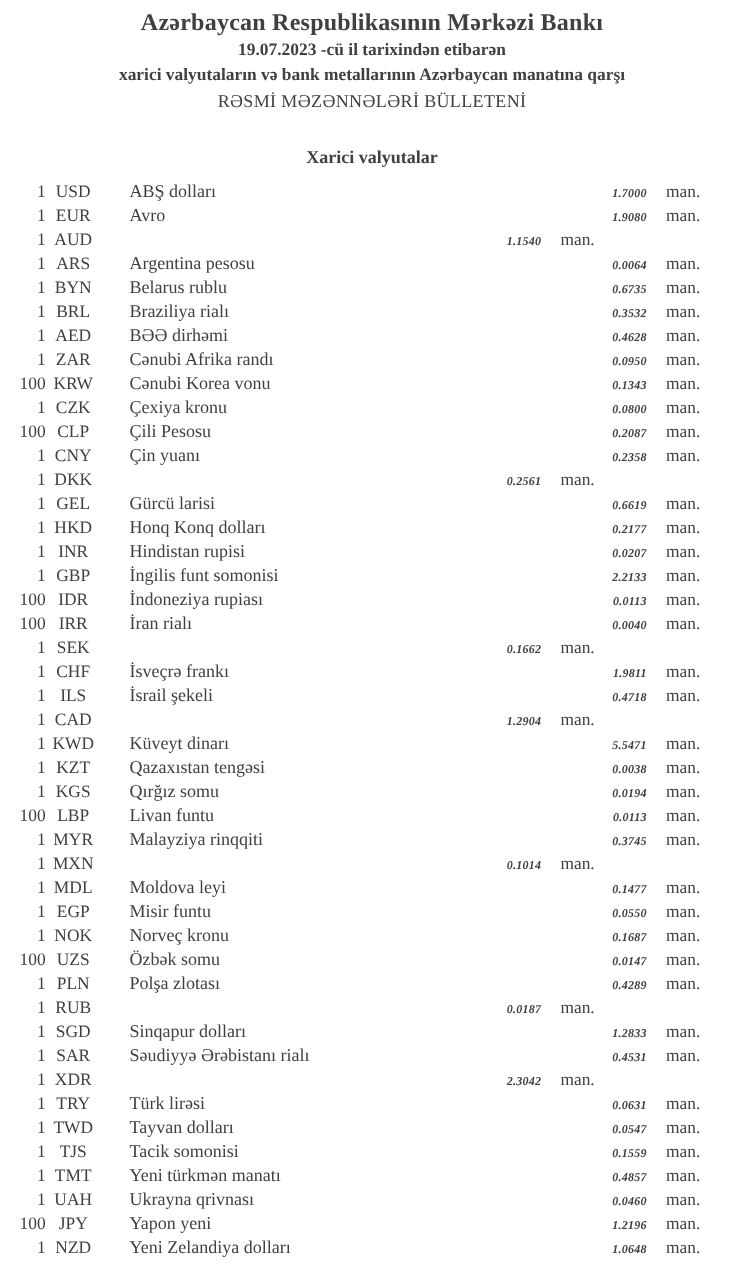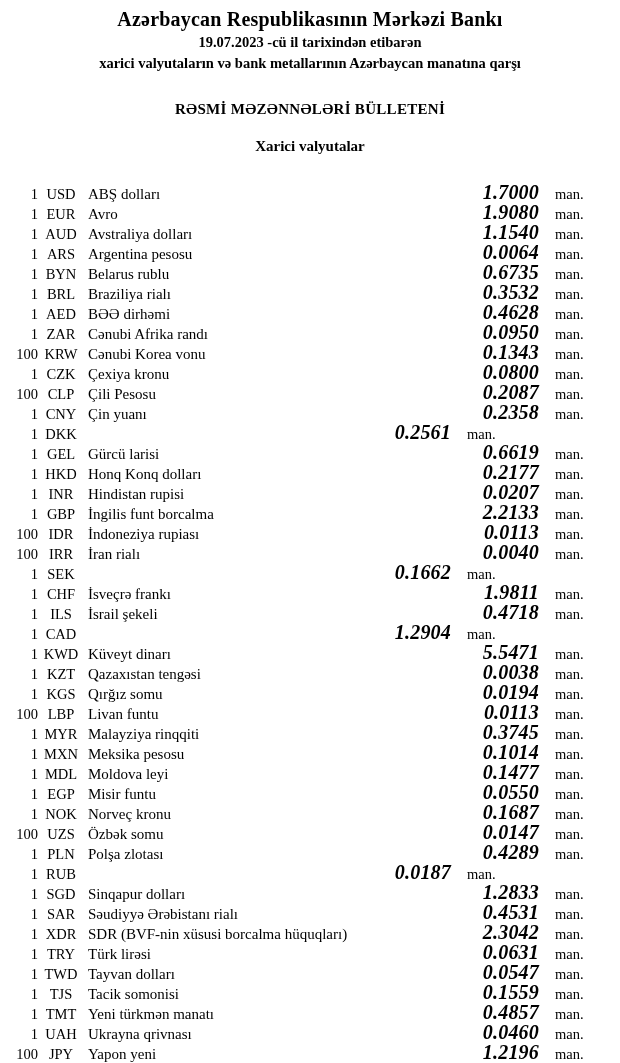--- a/index.html
+++ b/index.html
@@ -5,21 +5,21 @@
   html, body {
     margin: 0;
     padding: 0;
     background: #ffffff;
   }
   .page {
     position: relative;
     width: 620px;
     height: 1063px;
     background: #ffffff;
-    color: #000000;
+    color: #404040;
     font-family: "Liberation Serif", "DejaVu Serif", serif;
     overflow: hidden;
     box-sizing: border-box;
   }
   .header {
     text-align: center;
     padding-top: 6px;
   }
   .bank-title {
     font-size: 20px;
@@ -32,31 +32,30 @@
     font-weight: bold;
     line-height: 21px;
   }
   .subtitle-line {
     font-size: 14.5px;
     font-weight: bold;
     line-height: 21px;
   }
   .bulletin-title {
     font-size: 15px;
-    font-weight: bold;
+    font-weight: normal;
     line-height: 22px;
     letter-spacing: 0.3px;
-    margin-top: 24px;
   }
   .section-title {
     text-align: center;
     font-size: 15px;
     font-weight: bold;
     line-height: 20px;
-    margin-top: 16px;
+    margin-top: 26px;
   }
   .rates {
     margin-top: 8px;
     padding: 0 29px 0 12px;
   }
   .row {
     display: grid;
     grid-template-columns: 26px 46px 1fr 88px 46px;
     height: 20px;
     line-height: 20px;
@@ -68,33 +67,33 @@
     font-size: 14.5px;
   }
   .cell-code {
     text-align: center;
     font-size: 14.5px;
   }
   .cell-name {
     padding-left: 4px;
     white-space: nowrap;
     overflow: hidden;
+    margin-left: 20px;
   }
   .cell-rate {
     text-align: right;
     font-weight: bold;
     font-style: italic;
-    font-size: 20px;
+    font-size: 10px;
     padding-right: 6px;
     letter-spacing: 0.2px;
   }
   .cell-unit {
     padding-left: 10px;
     font-size: 14.5px;
-    margin-top: 20px;
   }
 </style>
 </head>
 <body>
 
 <div class="page">
   <div class="header">
     <div class="bank-title">Azərbaycan Respublikasının Mərkəzi Bankı</div>
     <div class="date-line">19.07.2023 -cü il tarixindən etibarən</div>
     <div class="subtitle-line">xarici valyutaların və bank metallarının Azərbaycan manatına qarşı</div>
@@ -116,21 +115,20 @@
     <span class="cell-qty">1</span>
     <span class="cell-code">EUR</span>
     <span class="cell-name">Avro</span>
     <span class="cell-rate">1.9080</span>
     <span class="cell-unit">man.</span>
   </div>
 
   <div class="row">
     <span class="cell-qty">1</span>
     <span class="cell-code">AUD</span>
-    <span class="cell-name">Avstraliya dolları</span>
     <span class="cell-rate">1.1540</span>
     <span class="cell-unit">man.</span>
   </div>
 
   <div class="row">
     <span class="cell-qty">1</span>
     <span class="cell-code">ARS</span>
     <span class="cell-name">Argentina pesosu</span>
     <span class="cell-rate">0.0064</span>
     <span class="cell-unit">man.</span>
@@ -227,21 +225,21 @@
     <span class="cell-qty">1</span>
     <span class="cell-code">INR</span>
     <span class="cell-name">Hindistan rupisi</span>
     <span class="cell-rate">0.0207</span>
     <span class="cell-unit">man.</span>
   </div>
 
   <div class="row">
     <span class="cell-qty">1</span>
     <span class="cell-code">GBP</span>
-    <span class="cell-name">İngilis funt borcalma</span>
+    <span class="cell-name">İngilis funt somonisi</span>
     <span class="cell-rate">2.2133</span>
     <span class="cell-unit">man.</span>
   </div>
 
   <div class="row">
     <span class="cell-qty">100</span>
     <span class="cell-code">IDR</span>
     <span class="cell-name">İndoneziya rupiası</span>
     <span class="cell-rate">0.0113</span>
     <span class="cell-unit">man.</span>
@@ -321,21 +319,20 @@
     <span class="cell-qty">1</span>
     <span class="cell-code">MYR</span>
     <span class="cell-name">Malayziya rinqqiti</span>
     <span class="cell-rate">0.3745</span>
     <span class="cell-unit">man.</span>
   </div>
 
   <div class="row">
     <span class="cell-qty">1</span>
     <span class="cell-code">MXN</span>
-    <span class="cell-name">Meksika pesosu</span>
     <span class="cell-rate">0.1014</span>
     <span class="cell-unit">man.</span>
   </div>
 
   <div class="row">
     <span class="cell-qty">1</span>
     <span class="cell-code">MDL</span>
     <span class="cell-name">Moldova leyi</span>
     <span class="cell-rate">0.1477</span>
     <span class="cell-unit">man.</span>
@@ -392,21 +389,20 @@
     <span class="cell-qty">1</span>
     <span class="cell-code">SAR</span>
     <span class="cell-name">Səudiyyə Ərəbistanı rialı</span>
     <span class="cell-rate">0.4531</span>
     <span class="cell-unit">man.</span>
   </div>
 
   <div class="row">
     <span class="cell-qty">1</span>
     <span class="cell-code">XDR</span>
-    <span class="cell-name">SDR (BVF-nin xüsusi borcalma hüquqları)</span>
     <span class="cell-rate">2.3042</span>
     <span class="cell-unit">man.</span>
   </div>
 
   <div class="row">
     <span class="cell-qty">1</span>
     <span class="cell-code">TRY</span>
     <span class="cell-name">Türk lirəsi</span>
     <span class="cell-rate">0.0631</span>
     <span class="cell-unit">man.</span>

